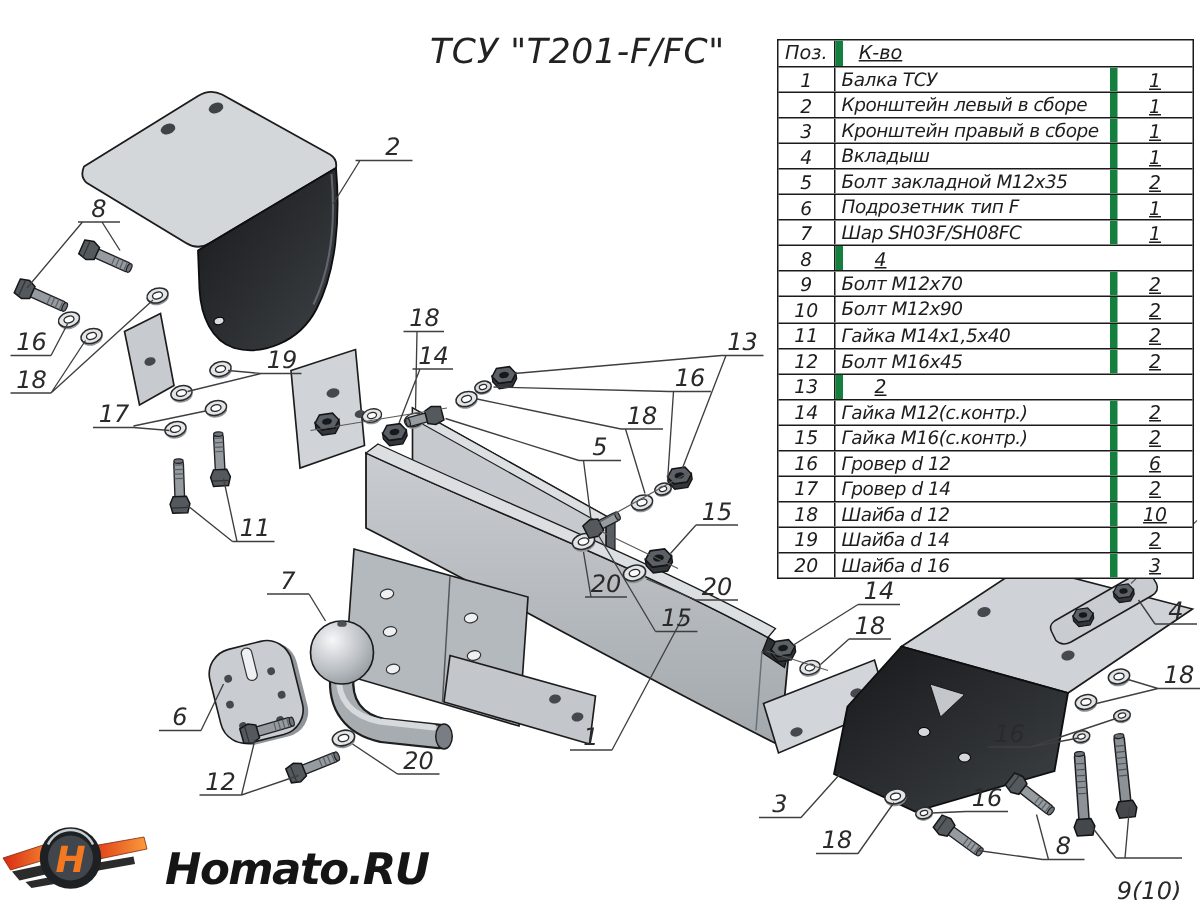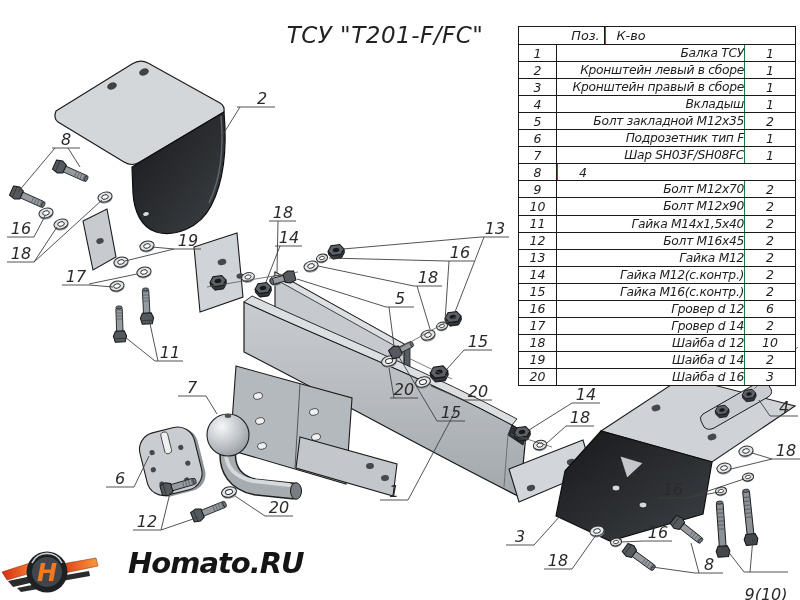--- a/index.html
+++ b/index.html
@@ -8,32 +8,32 @@
   #diagram-svg{position:absolute;left:0;top:0;}
   
   #title-block{position:absolute;left:240px;top:22px;width:290px;text-align:center;color:#222;}
   #title-line1{font-style:italic;font-size:23px;letter-spacing:0.5px;}
   #title-line2{font-style:italic;font-size:22px;margin-top:3px;}
   
   #parts-table{position:absolute;left:518px;top:26px;width:278px;border:1.8px solid #1a1a1a;
                box-sizing:border-box;background:#fff;}
   .t-row{display:flex;height:17.05px;border-top:1px solid #1a1a1a;box-sizing:border-box;
          font-style:italic;color:#1d1d1d;align-items:center;overflow:hidden;}
-  .t-row:first-child{border-top:none;margin-left:48px;}
+  .t-row:first-child{border-top:none;}
   .c-pos{width:37px;text-align:center;font-size:12.5px;flex:none;border-right:1px solid #1a1a1a;
          align-self:stretch;display:flex;align-items:center;justify-content:center;}
-  .c-name{flex:1;font-size:12.3px;padding-left:4px;letter-spacing:-0.3px;white-space:nowrap;text-align:right;}
-  .c-qty{width:50px;text-align:center;font-size:12.5px;flex:none;border-left:1px solid #15803d;
-         align-self:stretch;display:flex;align-items:center;justify-content:center;}
+  .c-name{flex:1;font-size:12.3px;padding-left:4px;letter-spacing:-0.3px;white-space:nowrap;}
+  .c-qty{width:50px;text-align:center;font-size:12.5px;flex:none;border-left:5px solid #15803d;
+         align-self:stretch;display:flex;align-items:center;justify-content:center;text-decoration:underline;}
   .t-head .c-pos,.t-head .c-name,.t-head .c-qty{font-size:12.8px;justify-content:center;text-align:center;padding-left:0;}
   
   .callout{position:absolute;transform:translate(-50%,-50%);font-style:italic;font-size:16px;
            color:#2a2a2a;white-space:nowrap;}
   
-  #logo{position:absolute;left:24px;top:544px;display:flex;align-items:flex-start;}
+  #logo{position:absolute;left:6px;top:544px;display:flex;align-items:flex-end;}
   #logo-text{font-weight:bold;font-style:italic;font-size:29px;color:#151515;letter-spacing:-1px;
              margin-left:4px;margin-top:2px;}
 </style>
 </head>
 <body>
 
 <div id="stage">
 
 <svg id="diagram-svg" width="800" height="600" viewBox="0 0 800 600">
   <defs>
@@ -340,21 +340,20 @@
         <div class="c-name">Гайка М14х1,5х40</div>
         <div class="c-qty">2</div>
       </div>
       <div class="t-row">
         <div class="c-pos">12</div>
         <div class="c-name">Болт М16х45</div>
         <div class="c-qty">2</div>
       </div>
       <div class="t-row">
         <div class="c-pos">13</div>
-        <div class="c-name">Гайка М12</div>
         <div class="c-qty">2</div>
       </div>
       <div class="t-row">
         <div class="c-pos">14</div>
         <div class="c-name">Гайка М12(с.контр.)</div>
         <div class="c-qty">2</div>
       </div>
       <div class="t-row">
         <div class="c-pos">15</div>
         <div class="c-name">Гайка  М16(с.контр.)</div>

